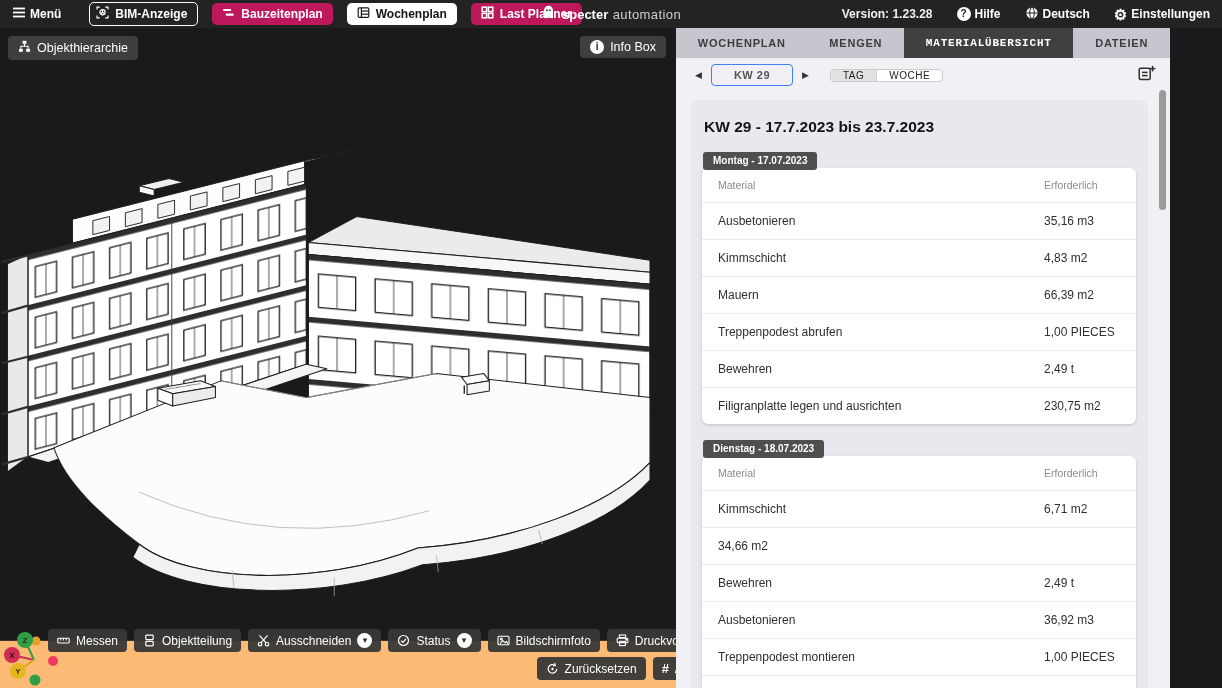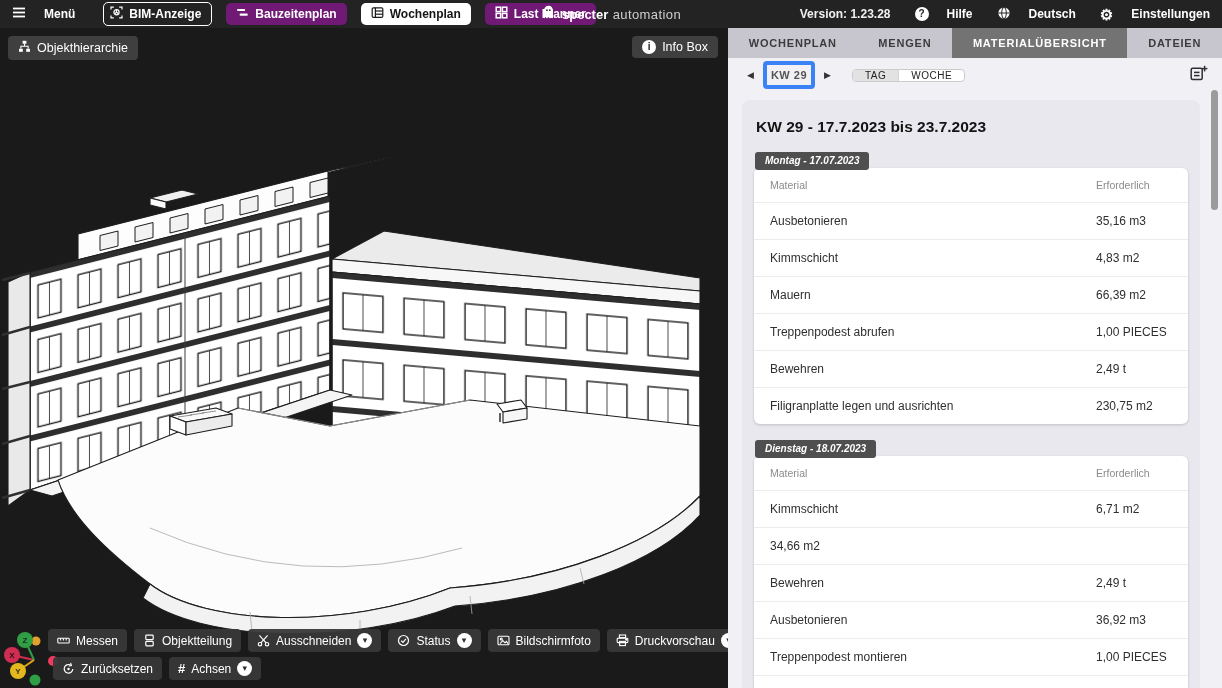--- a/index.html
+++ b/index.html
@@ -3,90 +3,90 @@
 <meta charset="utf-8">
 <style>
   * { margin:0; padding:0; box-sizing:border-box; }
   html,body { width:1222px; height:688px; overflow:hidden; }
   body { font-family:"Liberation Sans", sans-serif; background:#1a1a1a; }
   .app { width:1222px; height:688px; display:flex; flex-direction:column; }
 
   
   .topbar { height:28px; background:#232323; display:flex; align-items:center;
             padding:0 12px; position:relative; flex:0 0 28px; z-index:10; }
-  .tb-item { display:flex; align-items:center; gap:18px; color:#fff; font-size:12px;
+  .tb-item { display:flex; align-items:center; gap:4px; color:#fff; font-size:12px;
              font-weight:700; cursor:pointer; }
   .tb-nav { display:flex; align-items:center; gap:14px; margin-left:28px; }
   .tb-btn { display:flex; align-items:center; gap:6px; color:#fff; font-size:12px;
-            font-weight:700; padding:3px 10px; border-radius:5px; background:#701a75; cursor:pointer; }
+            font-weight:700; padding:3px 10px; border-radius:5px; background:#be185d; cursor:pointer; }
   .tb-btn.outlined { background:transparent; border:1.5px solid #fff;padding-left:6px; }
   .tb-btn.selected { background:#fff; color:#151515; }
   .brand { position:absolute; left:50%; transform:translateX(-50%); display:flex;
            align-items:center; gap:6px; color:#fff; }
   .brand .b-name { font-size:13px; font-weight:700; }
   .brand .b-suffix { font-size:13px; font-weight:400; color:#cfcfcf; letter-spacing:.4px; }
   .tb-right { margin-left:auto; display:flex; align-items:center; gap:24px;justify-content:space-between; }
   .tb-right .tb-item { font-weight:700; font-size:12px; }
   .version { color:#f0f0f0; font-size:12px; font-weight:700; }
   .circ-ic { width:14px; height:14px; border-radius:50%; background:#fff; color:#232323;
              font-size:10px; font-weight:700; display:inline-flex; align-items:center;
              justify-content:center; line-height:1; }
   .gear { font-size:15px; line-height:1; }
 
   
   .main { flex:1; display:flex; height:660px; }
 
   
-  .viewport { width:728px; height:660px; position:relative; background:#fdba74; overflow:hidden; }
+  .viewport { width:676px; height:660px; position:relative; background:#fdba74; overflow:hidden; }
   .viewport svg.model { position:absolute; inset:0; }
   .float-btn { position:absolute; display:flex; align-items:center; gap:6px;
                background:rgba(66,66,66,.92); color:#fff; font-size:12.5px;
                padding:4px 10px; border-radius:4px; cursor:pointer; }
   .obj-btn { top:8px; left:8px; }
   .info-btn { top:8px; right:10px; }
   .vp-toolbar { position:absolute; left:48px; bottom:8px; display:flex;
-                flex-direction:column; gap:5px; }
+                flex-direction:column; gap:5px;align-items:flex-end; }
   .vp-row { display:flex; gap:7px; }
   .vp-row.r2 { margin-left:5px; }
   .vp-btn { display:flex; align-items:center; gap:6px; background:rgba(56,56,56,.95);
             color:#fff; font-size:12px; padding:4px 9px; border-radius:4px; cursor:pointer; }
   .vp-btn .ic { display:inline-flex; }
   .dd { width:15px; height:15px; border-radius:50%; background:#fff; color:#2d2d2d;
         font-size:9px; display:inline-flex; align-items:center; justify-content:center;
         line-height:1; cursor:pointer; }
   .hash { font-weight:700; font-size:13px; line-height:1; }
   .gizmo { position:absolute; left:2px; bottom:0px; }
 
   
   .panel { width:494px; height:660px; background:#f1f0f4; display:flex;
            flex-direction:column; position:relative; }
   .tabs { height:30px; display:flex; background:#c7c5ce; flex:0 0 30px; }
   .tab { flex:1 1 auto; display:flex; align-items:center; justify-content:center;
          font-size:11px; font-weight:700; letter-spacing:.8px; color:#3c3c3c; cursor:pointer;
          padding:0 14px; white-space:nowrap; }
-  .tab.active { background:#737373; color:#fff; }
+  .tab.active { background:#404040; color:#fff;font-family:Liberation Mono, monospace; }
   .panel-nav { height:34px; flex:0 0 34px; display:flex; align-items:center;
                padding:0 14px; gap:4px; position:relative; }
   .nav-arrow { font-size:9px; color:#333; padding:2px 5px; cursor:pointer; }
-  .kw-btn { border:4px solid #3b82f6; border-radius:4px; color:#555; font-size:11px;
-            font-weight:700; letter-spacing:.5px; padding:4px 4px; cursor:pointer; }
+  .kw-btn { border:1px solid #3b82f6; border-radius:4px; color:#555; font-size:11px;
+            font-weight:700; letter-spacing:.5px; padding:4px 22px; cursor:pointer; }
   .seg { display:flex; border:1px solid #cccccc; border-radius:4px; overflow:hidden;
          background:#fff; margin-left:12px; }
   .seg .opt { padding:0 12px; font-size:10px; font-weight:400; letter-spacing:.5px;
               color:#222; cursor:pointer; }
   .seg .opt.sel { background:#e2e2e2; border-right:1px solid #d4d4d4; }
   .note-add { position:absolute; right:14px; top:50%; transform:translateY(-50%); cursor:pointer; }
 
   .panel-scroll { flex:1; overflow:hidden; position:relative; padding:8px 22px 0 14px; }
   .content-box { background:#e9e8ee; border-radius:8px; padding:14px 12px 12px 12px; }
   .week-heading { font-size:15.5px; font-weight:700; color:#141414; margin:4px 0 4px 2px; }
   .day { margin-top:14px; }
   .day-badge { display:inline-block; background:#4f4f4f; color:#fff; font-size:10px;
                font-weight:700; padding:3px 10px 4px 10px; border-radius:3px;
-               position:relative; z-index:2; margin-left:1px;font-style:italic; }
+               position:relative; z-index:2; margin-left:1px; }
   .mcard { background:#fff; border-radius:6px; box-shadow:0 1px 3px rgba(0,0,0,.18);
            margin-top:-2px; overflow:hidden; }
   .mhead, .mrow { display:grid; grid-template-columns:1fr 76px; padding:11px 16px; }
   .mhead { color:#8b8b8b; font-size:10.5px; }
   .mrow { color:#2f2f2f; font-size:12px; border-top:1px solid #ececec; }
   .qty { white-space:nowrap; }
   .scroll-thumb { position:absolute; right:4px; top:62px; width:7px; height:120px;
                   background:#9b9b9b; border-radius:4px; cursor:pointer; }
 </style>
 </head>

